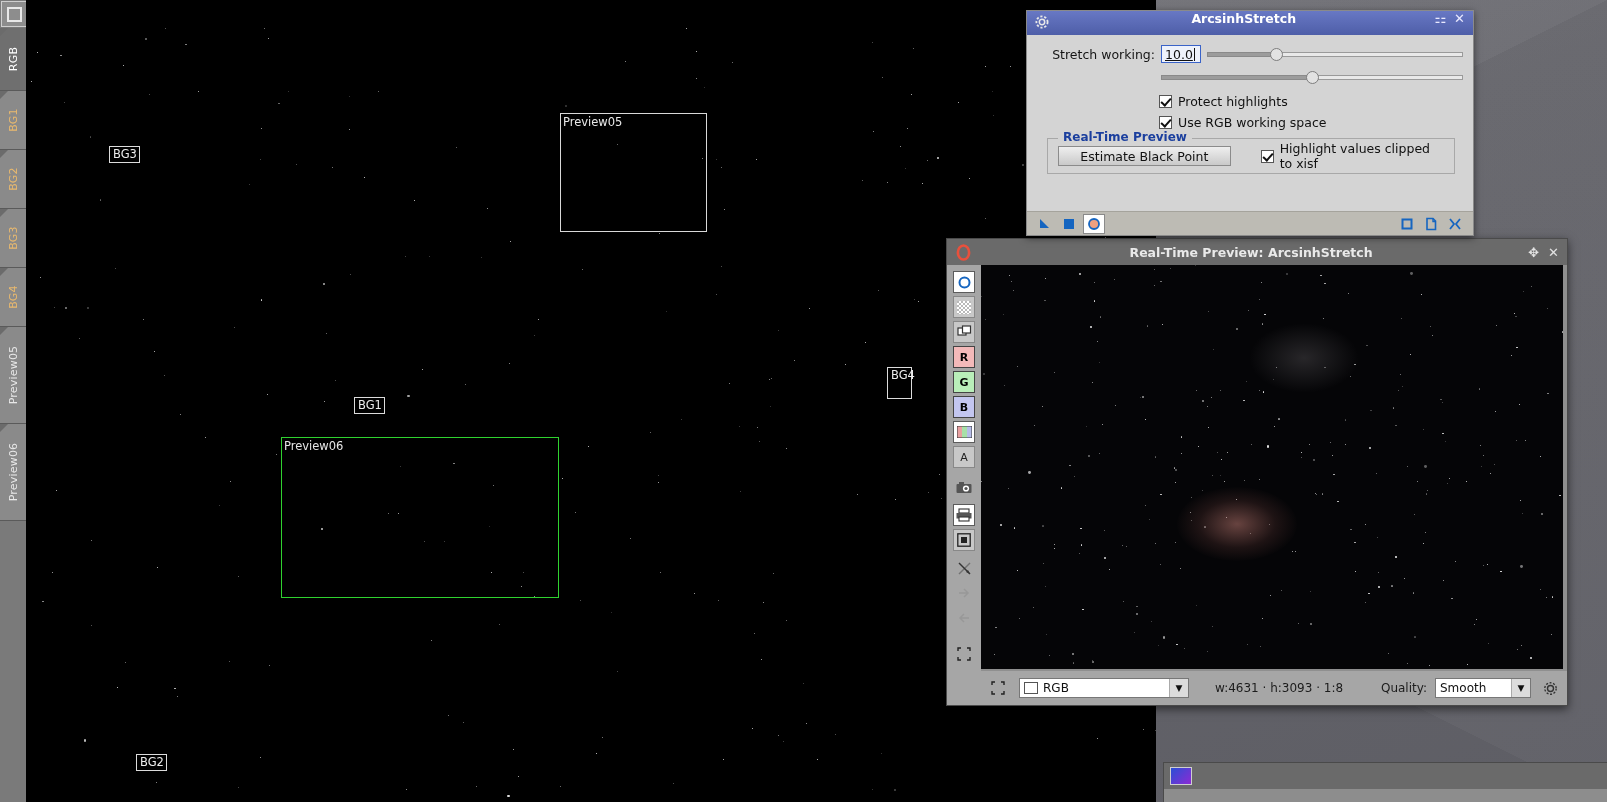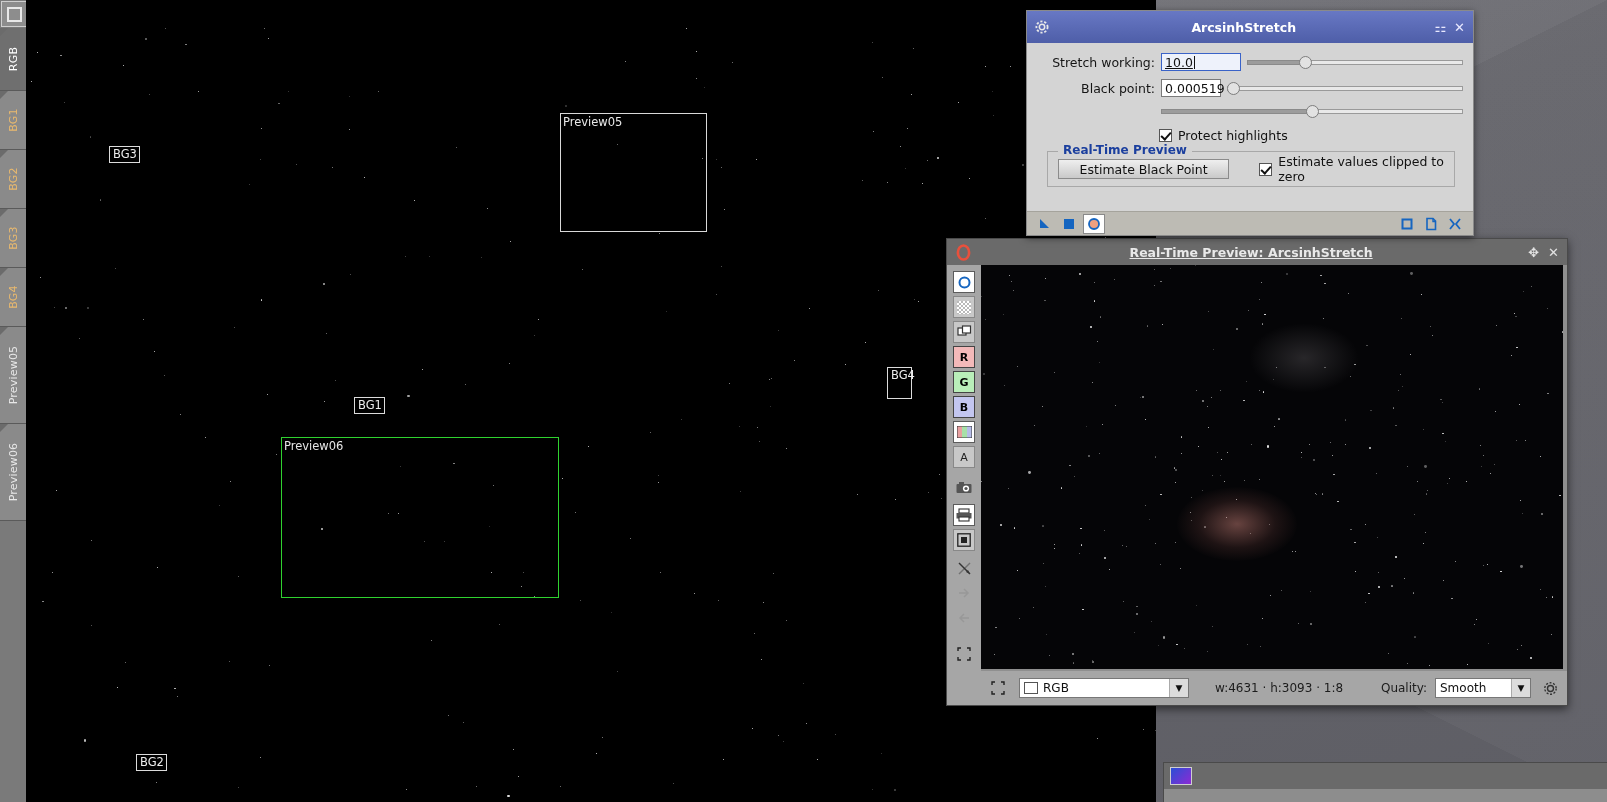--- a/index.html
+++ b/index.html
@@ -57,23 +57,23 @@
   .prevbox.green .plabel{color:#e6e6e6;}
 
   
   .bgmark{position:absolute;border:1px solid #dcdcdc;box-sizing:border-box;
     color:#ededed;font-size:11.5px;line-height:1;padding:2px 3px 3px 3px;
     background:rgba(0,0,0,0);}
 
   
   #arcsinh{left:1026px;top:10px;width:446px;height:224px;
     background:#d4d4d4;border:1px solid #8a8a8a;box-shadow:0 2px 7px rgba(0,0,0,.5);}
-  #arcsinh-title{height:32px;background:#5a6ab4;
+  #arcsinh-title{height:24px;background:#5a6ab4;
     background:linear-gradient(to bottom,#6878c4,#4e5ea8);
-    display:flex;align-items:center;color:#fff;font-weight:bold;font-size:12.5px;}
+    display:flex;color:#fff;font-weight:bold;font-size:12.5px;}
   #arcsinh-title .gear{width:22px;height:22px;margin-left:4px;
     display:flex;align-items:center;justify-content:center;}
   #arcsinh-title .ttl{flex:1;text-align:center;}
   #arcsinh-title .tbtns{display:flex;gap:8px;padding-right:8px;color:#e9e9ff;font-size:13px;}
   #arcsinh-body{padding:8px 10px 0 10px;}
 
   .frow{display:flex;align-items:center;height:22px;margin-bottom:4px;}
   .flabel{width:118px;text-align:right;padding-right:6px;font-size:12.5px;color:#151515;}
   .finput{height:18px;background:#fff;border:1px solid #7a7a7a;
     font-family:"DejaVu Sans","Liberation Sans",sans-serif;font-size:12.5px;
@@ -114,21 +114,21 @@
     margin-right:4px;}
   .ibtn.sel{background:#fff;border:1px solid #8a8a8a;}
 
   
   #rtpwin{left:946px;top:238px;width:620px;height:466px;
     background:#8f8f8f;border:1px solid #4a4a4a;box-shadow:0 3px 9px rgba(0,0,0,.55);}
   #rtpwin-title{height:26px;background:#6a6a6a;display:flex;align-items:center;
     color:#e9e9e9;font-weight:bold;font-size:12.5px;}
   #rtpwin-title .redo{width:22px;height:22px;margin-left:5px;display:flex;
     align-items:center;justify-content:center;}
-  #rtpwin-title .ttl{flex:1;text-align:center;text-decoration:underline;}
+  #rtpwin-title .ttl{flex:1;text-align:center;}
   #rtpwin-title .tb{padding-right:8px;display:flex;gap:9px;color:#e2e2e2;font-size:13px;}
 
   #rtp-toolbar{position:absolute;left:0;top:26px;width:34px;bottom:0;background:#a6a6a6;
     padding-top:4px;box-sizing:border-box;}
   .tbtn{width:22px;height:22px;margin:2px auto 3px auto;display:flex;
     align-items:center;justify-content:center;font-size:11px;
     border:1px solid transparent;box-sizing:border-box;}
   .tbtn.framed{background:#c8c8c8;border:1px solid #888;}
   .tbtn.selected{background:#fff;border:1px solid #5c5c5c;}
   .tbtn.dim{opacity:.45;}
@@ -880,63 +880,57 @@
     <div class="tbtns">
       <span>⚏</span>
       <span>✕</span>
     </div>
   </div>
 
   <div id="arcsinh-body">
 
     <div class="frow">
       <div class="flabel">Stretch working:</div>
-      <div class="finput focused" style="width:80px;text-decoration:underline;">
+      <div class="finput focused" style="width:40px;text-decoration:underline;">
         <span>10.0</span>
           <span class="caret"></span>
       </div>
       <div class="slider">
         <div class="track"></div>
         <div class="fill" style="width:27%;"></div>
         <div class="knob" style="left:calc(27% - 6px);"></div>
       </div>
     </div>
 
-    <div class="frow">
-      <div class="flabel">Black point:</div>
-      <div class="finput" style="width:60px;">
-        <span>0.000519</span>
-      </div>
-      <div class="slider">
-        <div class="track"></div>
-        <div class="knob" style="left:calc(1% - 2px);"></div>
-      </div>
-    </div>
 
     <div class="frow" style="height:16px;margin-bottom:6px;">
       <div class="slider" style="margin-left:124px;">
         <div class="track"></div>
         <div class="fill" style="width:50%;"></div>
         <div class="knob" style="left:calc(50% - 6px);"></div>
       </div>
     </div>
 
     <div class="cbrow">
       <div class="cbox checked"></div>
       <span class="cblabel">Protect highlights</span>
+    </div>
+    <div class="cbrow">
+      <div class="cbox checked"></div>
+      <span class="cblabel">Use RGB working space</span>
     </div>
 
     <div id="rtp-group">
       <div class="gtop"></div>
       <div class="gtitle">Real-Time Preview</div>
       <div class="inner">
         <div class="btn" style="width:196px;">Estimate Black Point</div>
         <div class="cbrow" style="margin:0 0 0 30px;">
           <div class="cbox checked"></div>
-          <span class="cblabel">Estimate values clipped to zero</span>
+          <span class="cblabel">Highlight values clipped to xisf</span>
         </div>
       </div>
     </div>
   </div>
 
   <div id="arcsinh-bottom">
     <div class="ibtn">
       <svg width="14" height="14" viewBox="0 0 14 14" aria-hidden="true">
         <path d="M2 2 L11 11 L2 11 Z" fill="#1565c0"></path>
       </svg>

